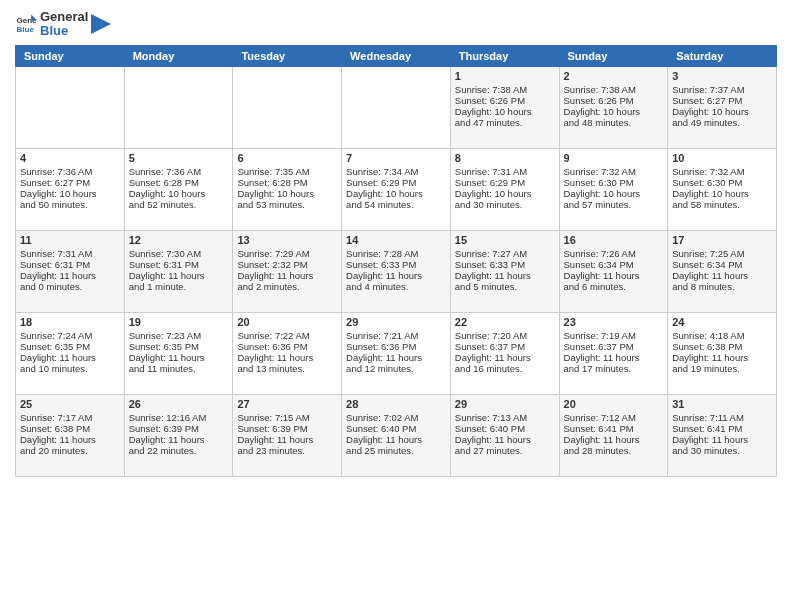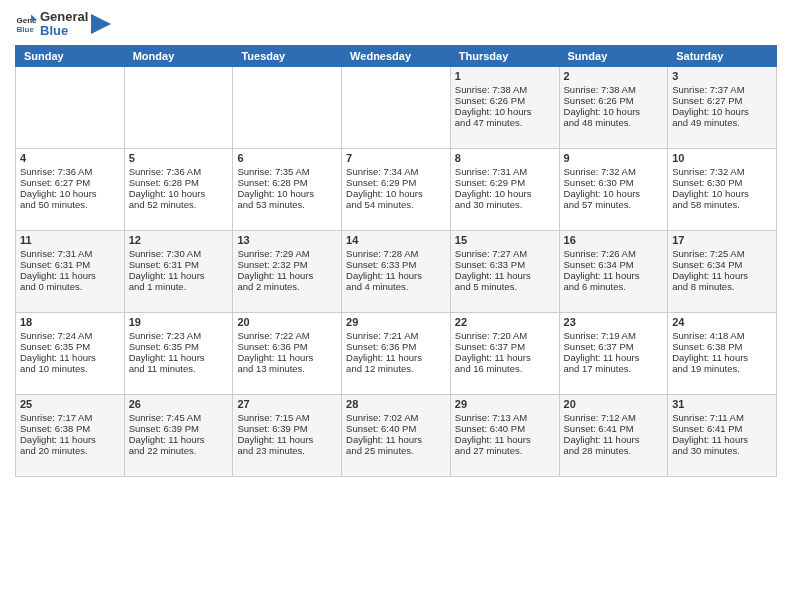--- a/index.html
+++ b/index.html
@@ -300,21 +300,21 @@
         <tr>
           <td>
             <span class="day-num">25</span>
             <div>Sunrise: 7:17 AM</div>
             <div>Sunset: 6:38 PM</div>
             <div>Daylight: 11 hours</div>
             <div>and 20 minutes.</div>
           </td>
           <td>
             <span class="day-num">26</span>
-            <div>Sunrise: 7:45 AM</div>
+            <div>Sunrise: 12:16 AM</div>
             <div>Sunset: 6:39 PM</div>
             <div>Daylight: 11 hours</div>
             <div>and 22 minutes.</div>
           </td>
           <td>
             <span class="day-num">27</span>
             <div>Sunrise: 7:15 AM</div>
             <div>Sunset: 6:39 PM</div>
             <div>Daylight: 11 hours</div>
             <div>and 23 minutes.</div>

